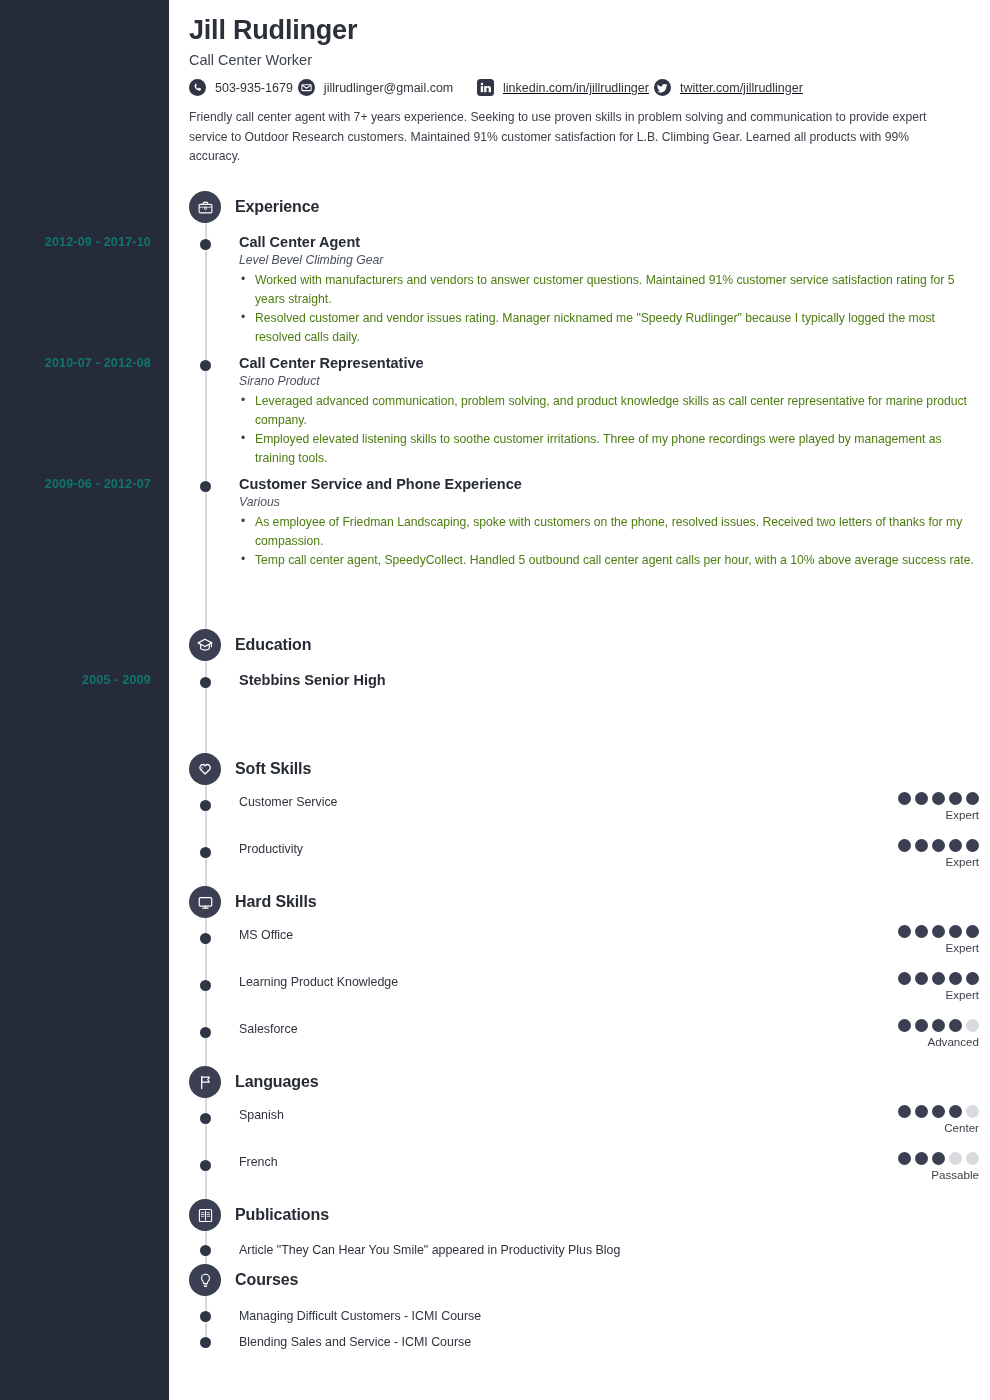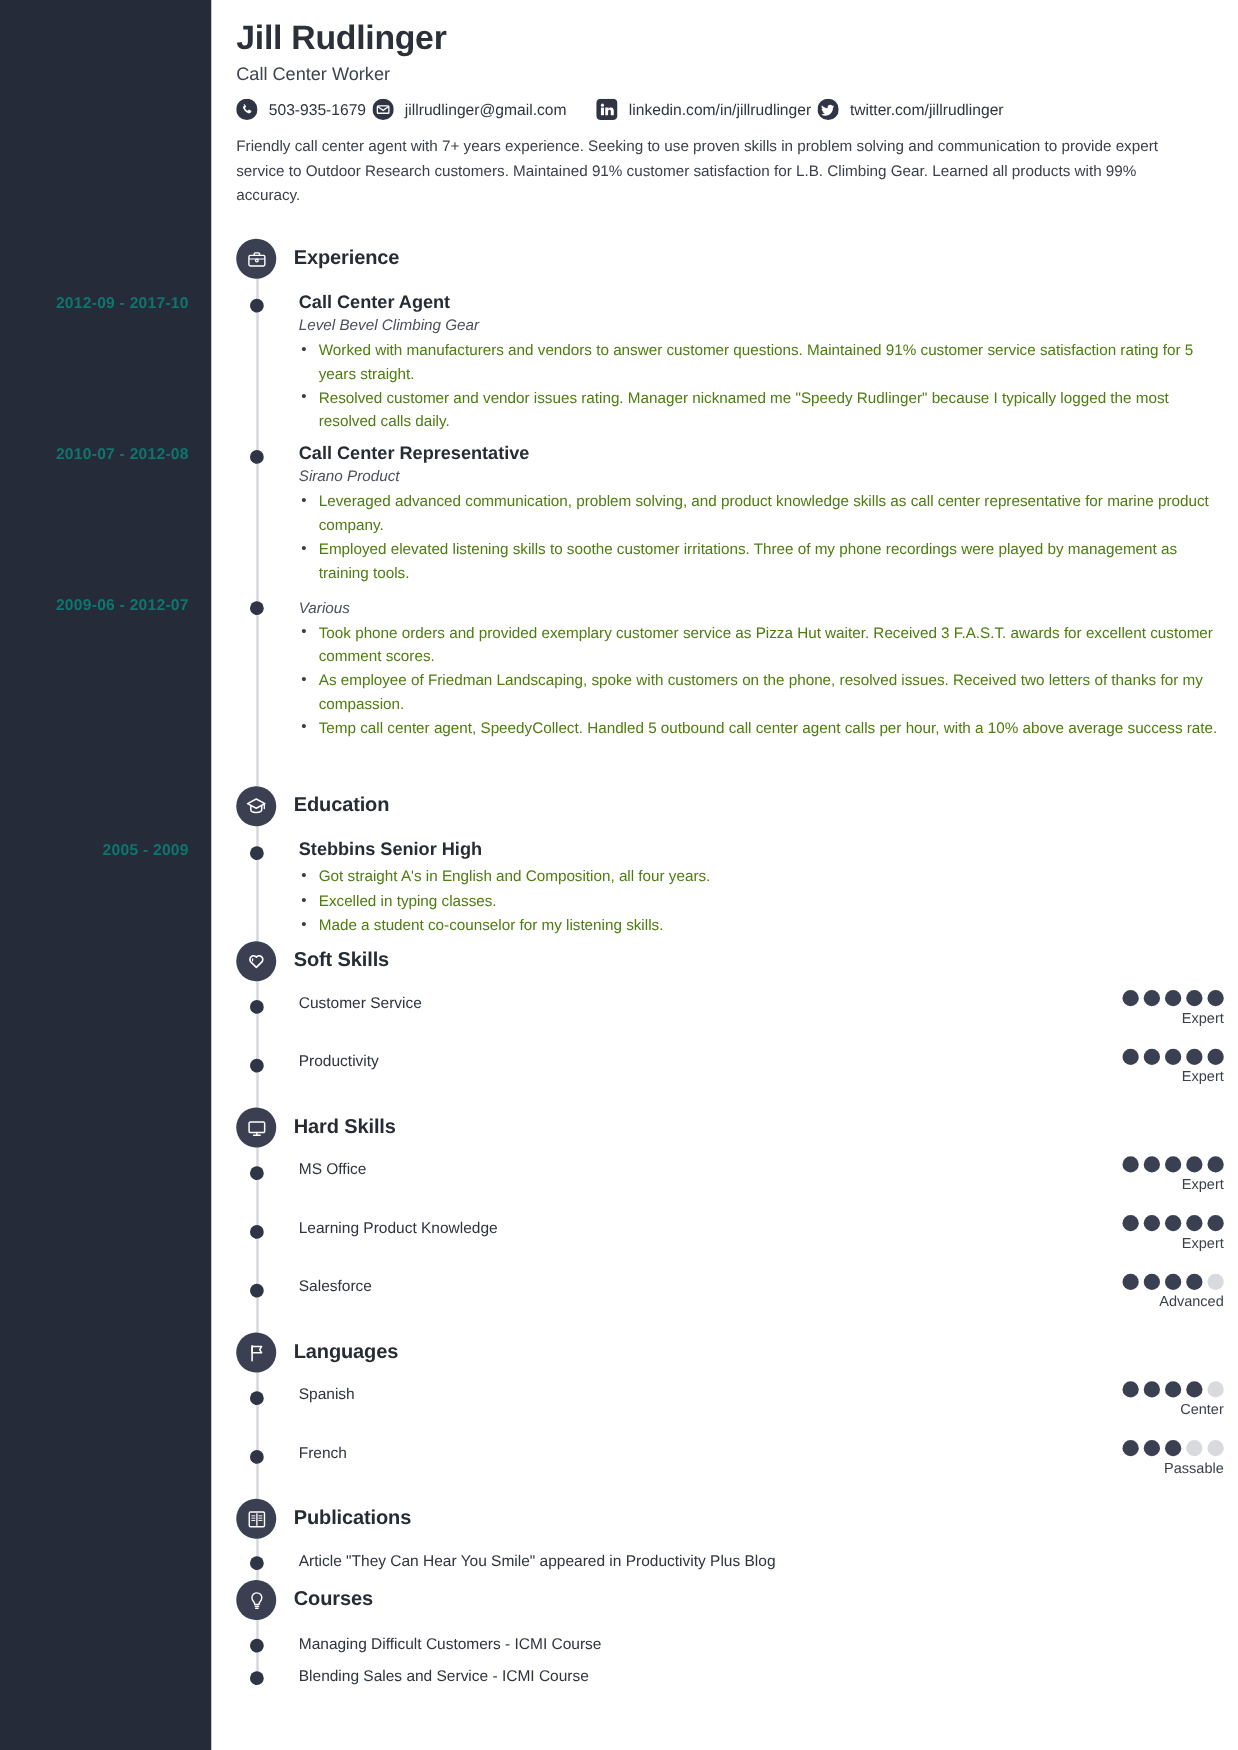--- a/index.html
+++ b/index.html
@@ -50,21 +50,21 @@
     letter-spacing: -.2px; line-height: 1.2;
   }
   .role { font-size: 14.5px; color: #3d434f; margin-top: 6px; }
   .contacts {
     margin-top: 10px;
     display: flex;
     width: 100%;
   }
   .contact-col { display: flex; flex-direction: row; gap: 5px; }
   .contact-col.left  { width: 288px; }
-  .contact-col.right { width: 460px; }
+  .contact-col.right { width: 460px; text-decoration: underline; }
   .contact-row { display: flex; align-items: center; gap: 9px; height: 19px; }
   .contact-row .txt { font-size: 12.5px; color: #2f343d; }
   .ci { width: 17px; height: 17px; flex: 0 0 17px; display:block; }
   .summary {
     margin-top: 11px;
     font-size: 12.2px;
     line-height: 1.58;
     color: #3a3f49;
     width: 760px;
     text-align: left;
@@ -232,47 +232,42 @@
             <div class="job-org">Sirano Product</div>
             <ul class="pts">
               <li>Leveraged advanced communication, problem solving, and product knowledge skills as call center representative for marine product company.</li>
               <li>Employed elevated listening skills to soothe customer irritations. Three of my phone recordings were played by management as training tools.</li>
             </ul>
           </div>
         </div>
         <div class="entry" style="top: 476px;">
           <span class="bullet-dot"></span>
           <div class="entry-body">
+            <div class="job-title">Customer Service and Phone Experience</div>
             <div class="job-org">Various</div>
             <ul class="pts">
-              <li>Took phone orders and provided exemplary customer service as Pizza Hut waiter. Received 3 F.A.S.T. awards for excellent customer comment scores.</li>
               <li>As employee of Friedman Landscaping, spoke with customers on the phone, resolved issues. Received two letters of thanks for my compassion.</li>
               <li>Temp call center agent, SpeedyCollect. Handled 5 outbound call center agent calls per hour, with a 10% above average success rate.</li>
             </ul>
           </div>
         </div>
         <div class="sec-head" style="top: 629px;">
           <span class="sec-badge">
             <svg viewBox="0 0 24 24" width="18" height="18">
               <path d="M12 4.3 2.8 9.2 12 14.1l9.2-4.9L12 4.3z" fill="none" stroke="#fff" stroke-width="1.6" stroke-linejoin="round"></path>
               <path d="M6.2 11.3v4.5c0 1.6 2.6 2.9 5.8 2.9s5.8-1.3 5.8-2.9v-4.5" fill="none" stroke="#fff" stroke-width="1.6"></path>
               <path d="M20.6 9.6v4.8" stroke="#fff" stroke-width="1.4" stroke-linecap="round"></path>
             </svg>
           </span>
           <span class="sec-title">Education</span>
         </div>
         <div class="entry" style="top: 672px;">
           <span class="bullet-dot"></span>
           <div class="entry-body">
             <div class="job-title">Stebbins Senior High</div>
-            <ul class="pts">
-              <li>Got straight A's in English and Composition, all four years.</li>
-              <li>Excelled in typing classes.</li>
-              <li>Made a student co-counselor for my listening skills.</li>
-            </ul>
           </div>
         </div>
         <div class="sec-head" style="top: 753px;">
           <span class="sec-badge">
             <svg viewBox="0 0 24 24" width="18" height="18">
               <path d="M12.1 18.6 6.4 13c-1.6-1.6-1.6-4.1 0-5.6 1.5-1.5 3.9-1.5 5.4 0l.3.3.3-.3c1.5-1.5 3.9-1.5 5.4 0 1.6 1.5 1.6 4 0 5.6l-5.7 5.6z" fill="none" stroke="#fff" stroke-width="1.7" stroke-linejoin="round"></path>
               <path d="M8.4 9.6c-.5.5-.6 1.3-.2 1.9" fill="none" stroke="#fff" stroke-width="1.3" stroke-linecap="round"></path>
             </svg>
           </span>
           <span class="sec-title">Soft Skills</span>

